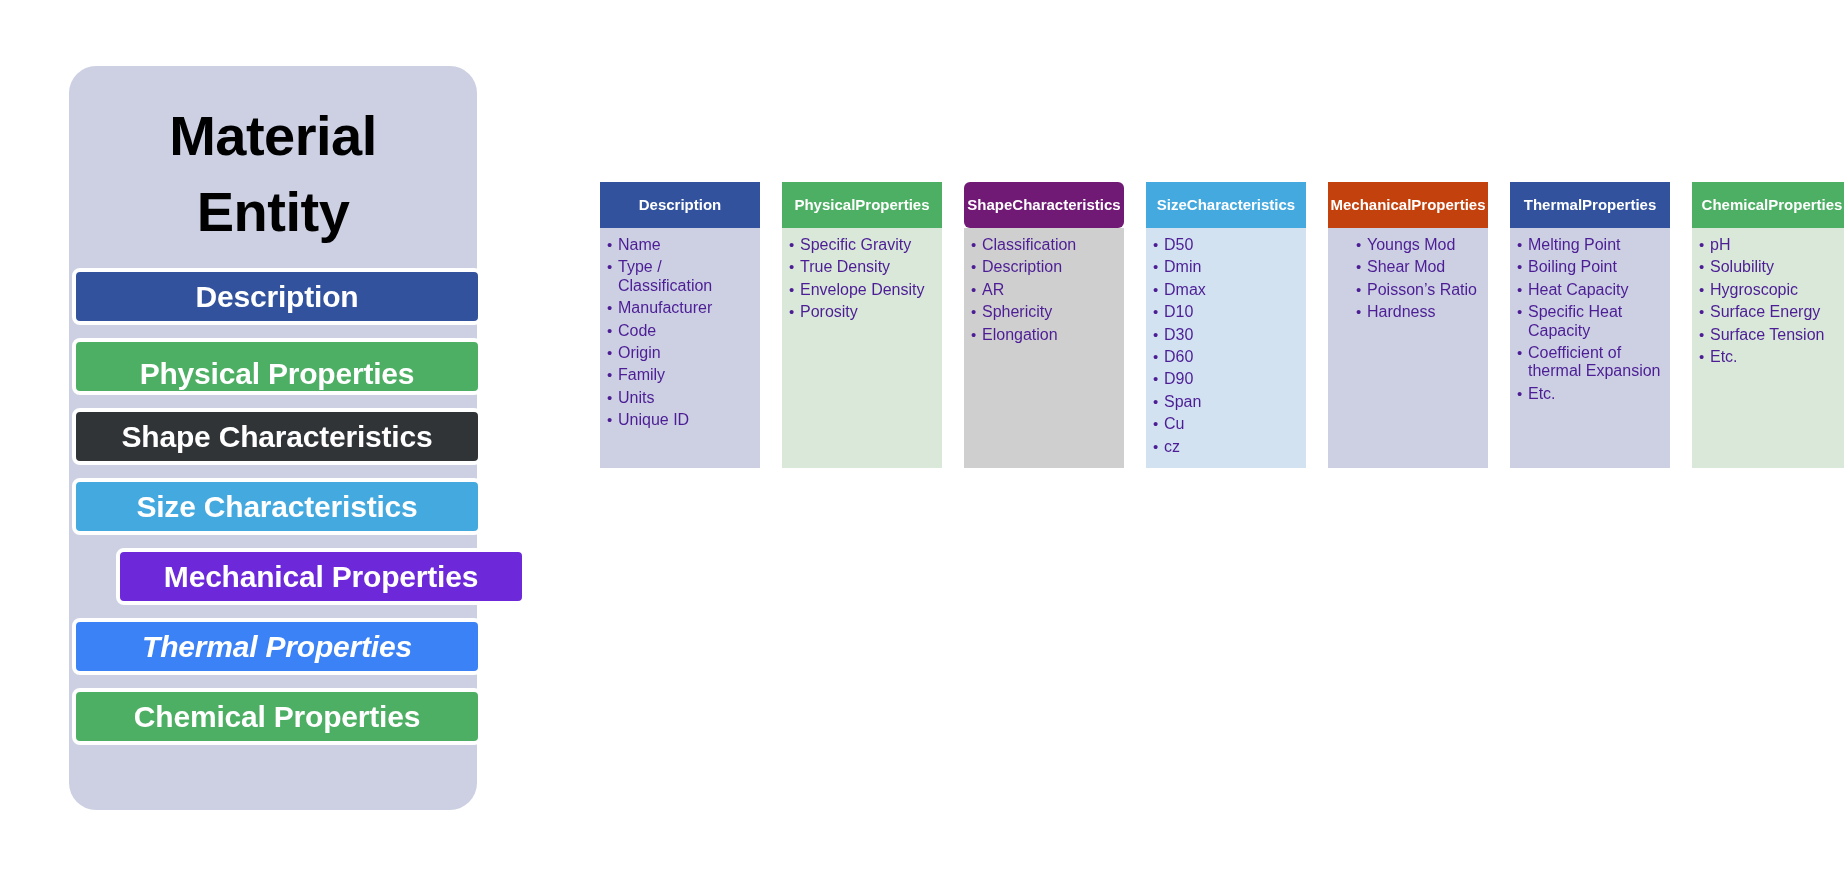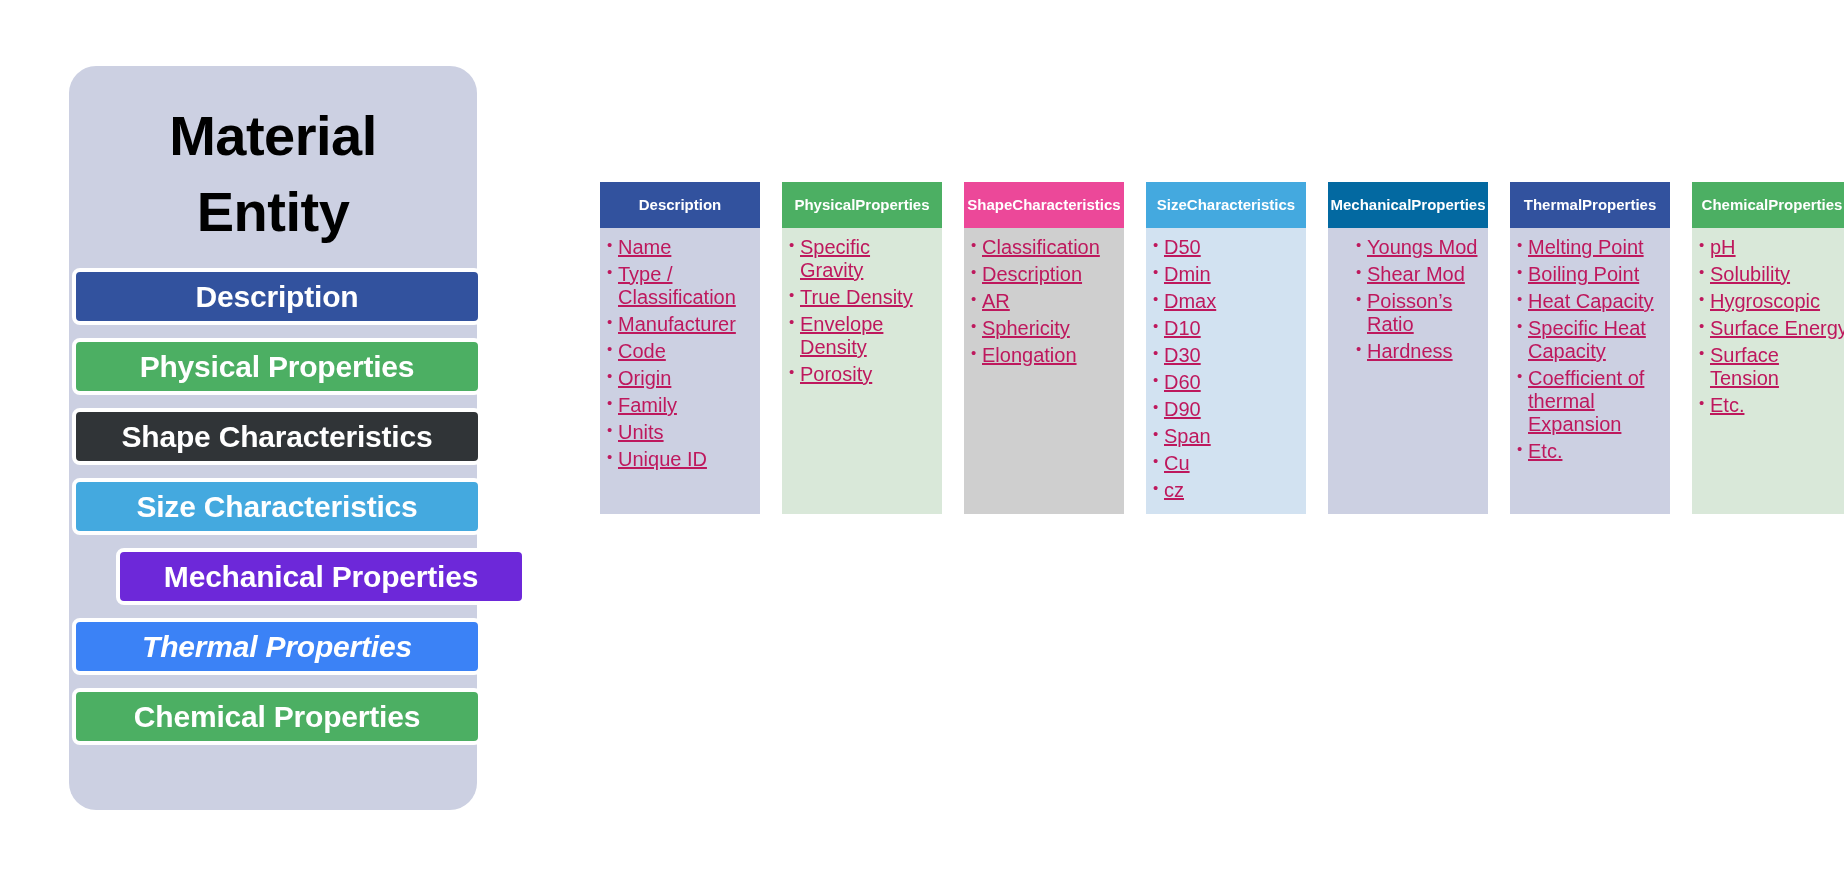--- a/index.html
+++ b/index.html
@@ -83,27 +83,26 @@
     padding: 0 4px;
     box-sizing: border-box;
   }
   .column-body {
     flex: 1;
     min-height: 240px;
     padding: 8px 4px 8px 7px;
     box-sizing: border-box;
   }
   .column-item {
-    font-size: 20px;
-    color: #be185d;
+    font-size: 16px;
+    color: #4c1d95;
     line-height: 1.15;
     margin-bottom: 4px;
     padding-left: 11px;
     position: relative;
-    text-decoration: underline;
   }
   .column-item::before {
     content: "\2022";
     position: absolute;
     left: 0;
     top: 0;
     font-size: 15px;
     line-height: 1.15;
   }
 </style>
@@ -112,21 +111,21 @@
 
 <div id="entity-panel">
   <div id="entity-title">
     <div>Material</div>
     <div>Entity</div>
   </div>
   <div id="entity-chip-list">
       <div class="entity-chip" style="background: rgb(50, 82, 158);">
         <span>Description</span>
       </div>
-      <div class="entity-chip" style="background: rgb(76, 175, 99);">
+      <div class="entity-chip" style="background: rgb(76, 175, 99); align-items: flex-end;">
         <span>Physical Properties</span>
       </div>
       <div class="entity-chip" style="background: rgb(48, 52, 55); text-align: right;">
         <span>Shape Characteristics</span>
       </div>
       <div class="entity-chip" style="background: rgb(68, 169, 223);">
         <span>Size Characteristics</span>
       </div>
       <div class="entity-chip" style="background: #6d28d9; margin-left: 44px;">
         <span>Mechanical Properties</span>
@@ -162,21 +161,21 @@
         <div>Properties</div>
       </div>
       <div class="column-body" style="background: rgb(217, 232, 217);">
         <div class="column-item">Specific Gravity</div>
         <div class="column-item">True Density</div>
         <div class="column-item">Envelope Density</div>
         <div class="column-item">Porosity</div>
       </div>
     </div>
     <div class="category-column">
-      <div class="column-header" style="background: #ec4899;">
+      <div class="column-header" style="background: #701a75; border-radius: 6px;">
         <div>Shape</div>
         <div>Characteristics</div>
       </div>
       <div class="column-body" style="background: rgb(207, 207, 207);">
         <div class="column-item">Classification</div>
         <div class="column-item">Description</div>
         <div class="column-item">AR</div>
         <div class="column-item">Sphericity</div>
         <div class="column-item">Elongation</div>
       </div>
@@ -193,21 +192,21 @@
         <div class="column-item">D10</div>
         <div class="column-item">D30</div>
         <div class="column-item">D60</div>
         <div class="column-item">D90</div>
         <div class="column-item">Span</div>
         <div class="column-item">Cu</div>
         <div class="column-item">cz</div>
       </div>
     </div>
     <div class="category-column">
-      <div class="column-header" style="background: #0369a1;">
+      <div class="column-header" style="background: #c2410c;">
         <div>Mechanical</div>
         <div>Properties</div>
       </div>
       <div class="column-body" style="background: rgb(204, 208, 226); padding-left: 28px;">
         <div class="column-item">Youngs Mod</div>
         <div class="column-item">Shear Mod</div>
         <div class="column-item">Poisson’s Ratio</div>
         <div class="column-item">Hardness</div>
       </div>
     </div>

